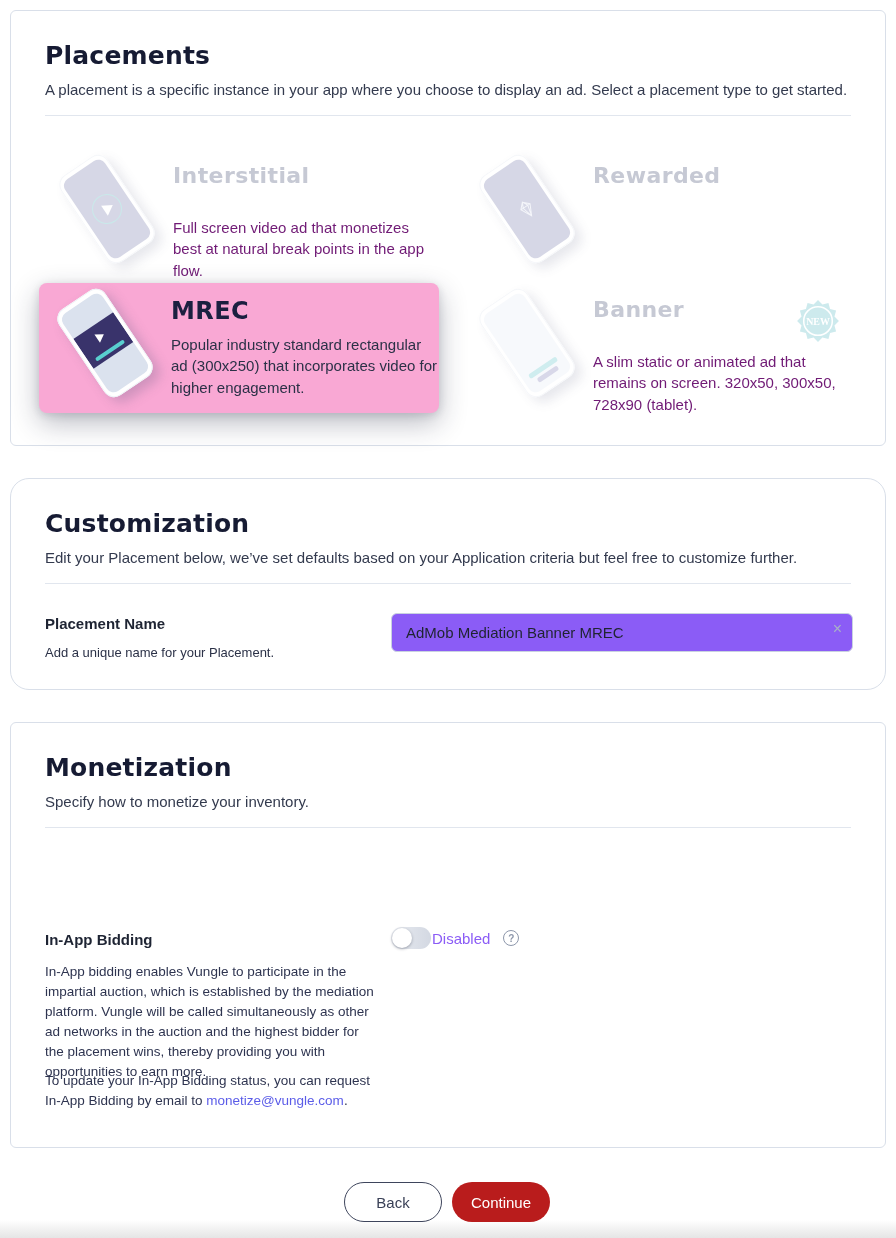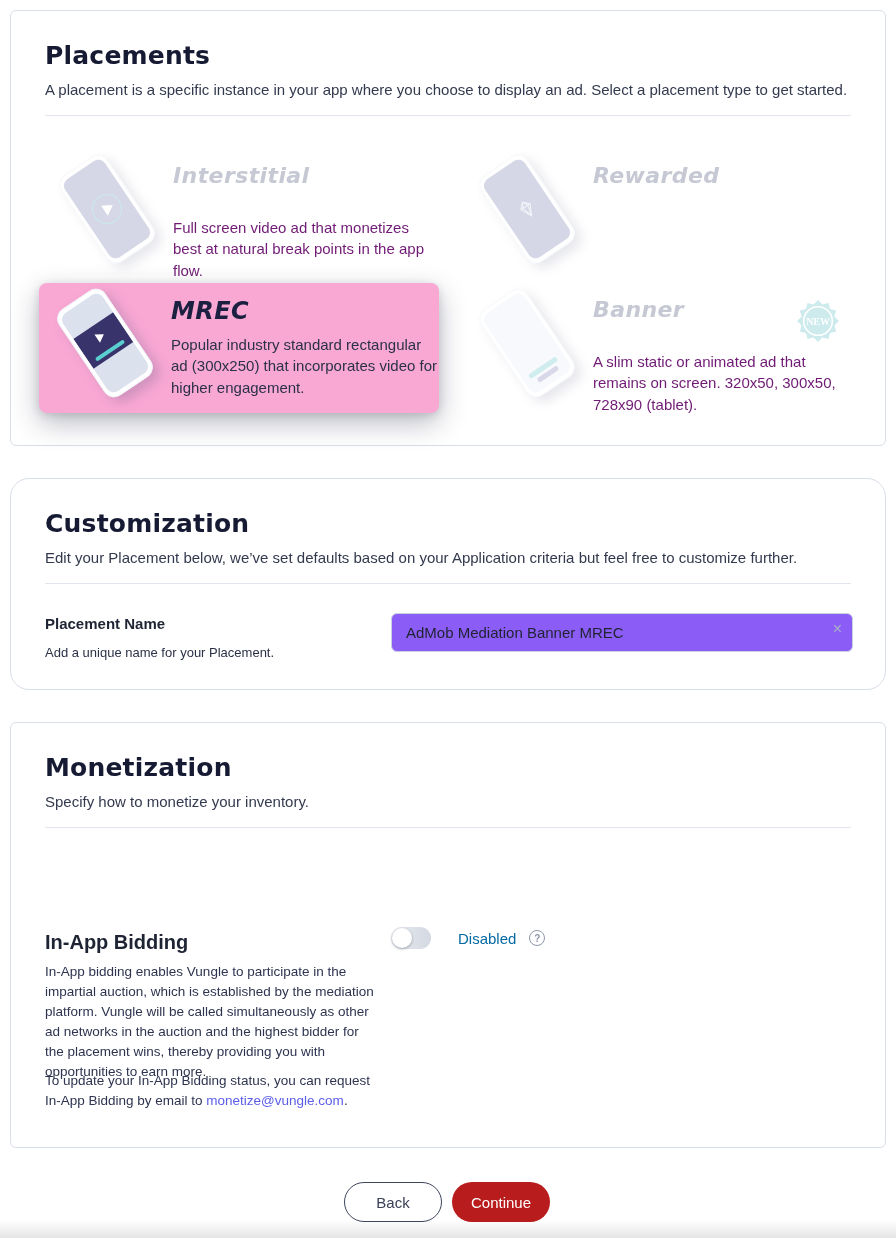--- a/index.html
+++ b/index.html
@@ -23,21 +23,21 @@
   #cell-interstitial { left:30px;  top:138px; }
   #cell-rewarded     { left:450px; top:138px; }
   #cell-mrec         { left:28px;  top:272px; width:400px; height:130px; background:#f9a8d4;
                        border-radius:8px; z-index:2;
                        box-shadow:0 10px 28px rgba(30,34,60,.30), 0 2px 8px rgba(30,34,60,.14); }
   #cell-banner       { left:450px; top:272px; }
 
   .iconwrap { width:132px; height:122px; position:relative; flex:none; }
   .cell .content { padding-top:14px; }
   .type-title { font-family:"DejaVu Sans", sans-serif; font-weight:700; font-size:22px;
-                letter-spacing:.4px;font-style:italic; }
+                letter-spacing:.4px; }
   .type-desc  { font-size:15px; line-height:1.42; margin-top:8px; width:268px; }
   .cell.disabled .type-title { color:#c6c9d4; }
   .cell.disabled .type-desc  { color:#701a75;margin-top:29px; }
   #cell-mrec .type-title { color:#1b2040; font-size:24px; }
   #cell-mrec .type-desc  { color:#2b3147; width:266px; margin-top:9px; }
   .cell.disabled .iconwrap { opacity:.55; }
 
   
   .phone { position:absolute; left:38px; top:8px; width:56px; height:104px; background:#fff;
            border-radius:12px; transform:rotate(-34deg);
@@ -72,33 +72,33 @@
   .field-label  { font-size:15px; font-weight:700; color:#1e2433; }
   .field-helper { font-size:13px; color:#2b3147; margin-top:13px; }
   .text-input-wrap { position:absolute; left:346px; top:-2px; width:462px; height:39px; }
   .text-input { width:100%; height:100%; border:1px solid #c9d2e0; border-radius:6px;
                 padding:0 36px 0 14px; font-family:"Liberation Sans",sans-serif;
                 font-size:15px; color:#1f2430; outline:none; background:#8b5cf6; }
   .clear-btn { position:absolute; right:11px; top:8px; font-size:16px; color:#a8b2c6;
                background:none; border:none; cursor:pointer; line-height:1; }
 
   
-  .bidding-label { position:absolute; left:34px; top:208px; font-size:20px; font-weight:700;
+  .bidding-label { position:absolute; left:34px; top:208px; font-size:15px; font-weight:700;
                    color:#1e2433; }
   .bidding-desc  { position:absolute; left:34px; top:239px; width:336px; font-size:13.5px;
                    line-height:1.48; color:#2e3450; }
   .bidding-note  { position:absolute; left:34px; top:348px; width:336px; font-size:13.5px;
                    line-height:1.48; color:#2e3450; }
   .bidding-note a { color:#5b5ce8; text-decoration:none; }
   .toggle-row { position:absolute; left:380px; top:204px; display:flex; align-items:center; }
   .toggle { width:40px; height:22px; border-radius:11px; border:none; cursor:pointer;
             background:linear-gradient(90deg,#e9ecf1,#d3d8e2); position:relative; }
   .toggle .knob { position:absolute; left:1px; top:1px; width:20px; height:20px; background:#fff;
             border-radius:50%; box-shadow:0 1px 3px rgba(20,25,50,.35); }
-  .toggle-status { font-size:15px; color:#0369a1; margin-left:27px; }
+  .toggle-status { font-size:15px; color:#8b5cf6; margin-left:1px; }
   .help-icon { width:16px; height:16px; border:1.4px solid #8d97ab; border-radius:50%;
                color:#8d97ab; font-size:10px; font-weight:700; display:flex; align-items:center;
                justify-content:center; margin-left:13px; cursor:pointer; background:#fff; }
 
   
   .footer { position:absolute; left:0; top:1182px; width:896px; height:40px; z-index:6; }
   .btn { position:absolute; height:40px; width:98px; border-radius:20px; font-size:15px;
          cursor:pointer; font-family:"Liberation Sans",sans-serif; }
   .btn-back { left:344px; background:#fff; border:1px solid #3e455c; color:#3a4157; }
   .btn-continue { left:452px; background:#b91c1c; border:none; color:#fff; }

